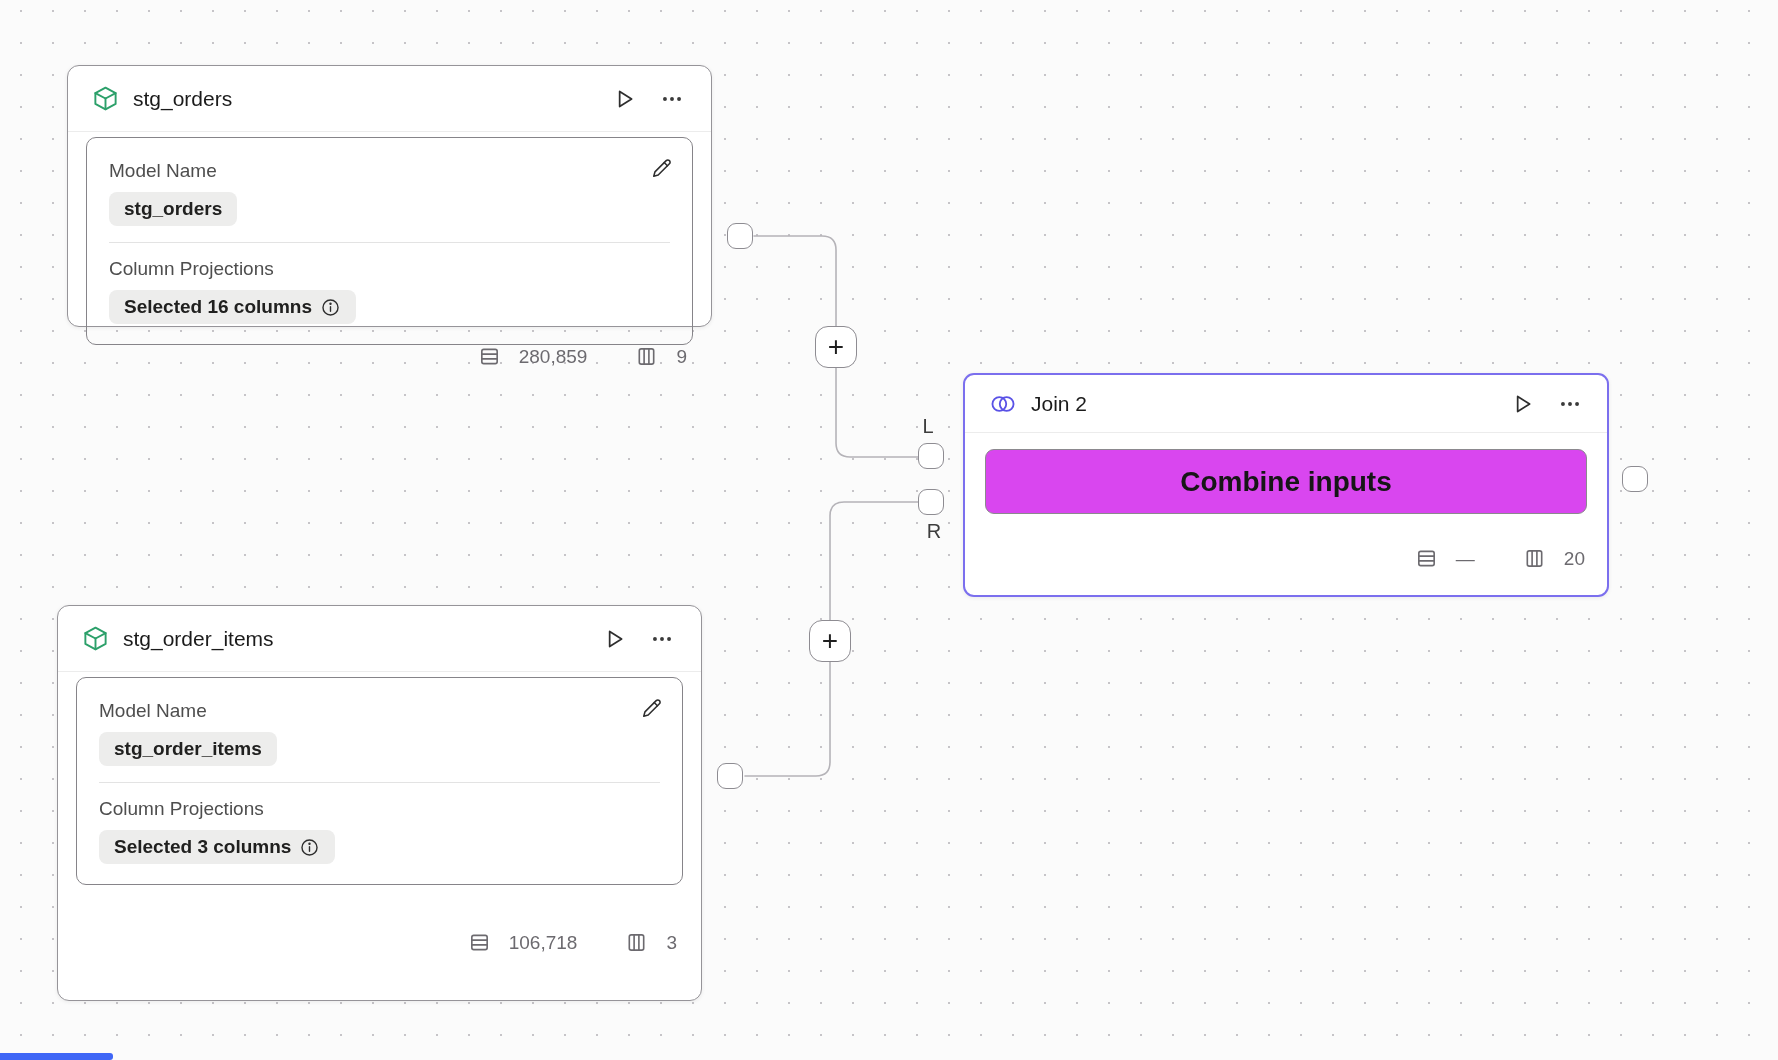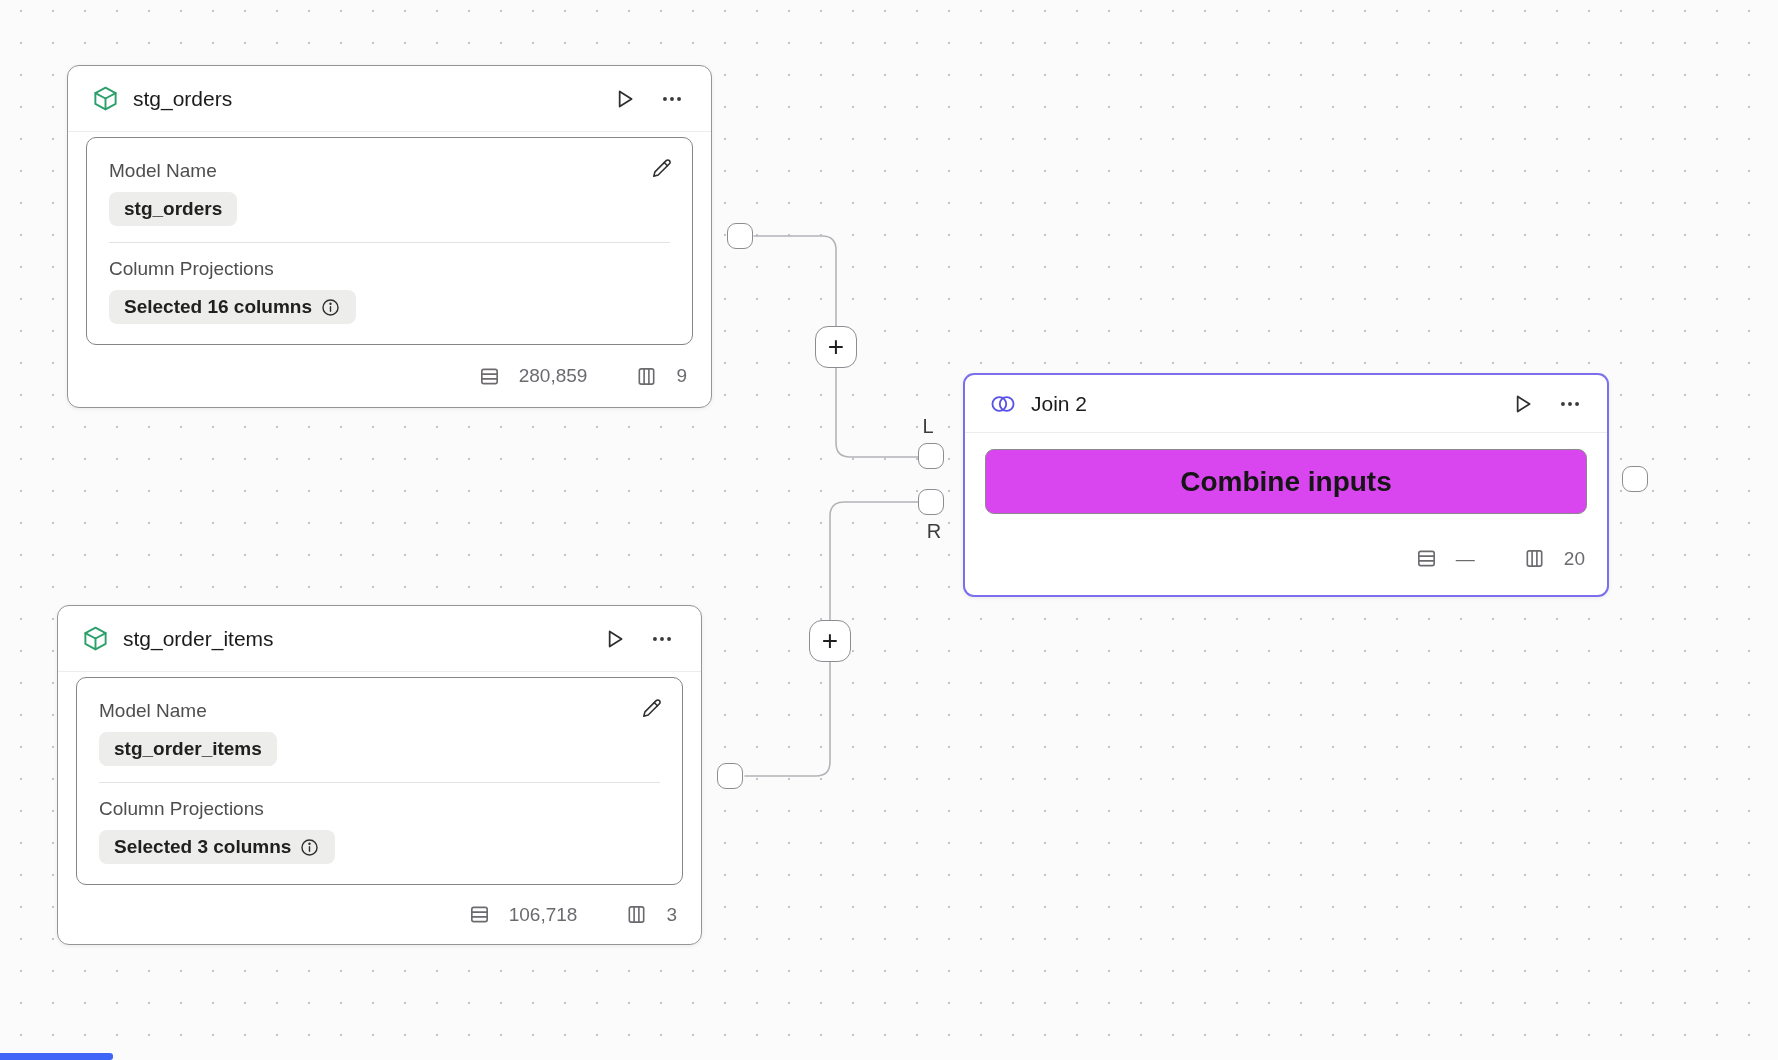--- a/index.html
+++ b/index.html
@@ -159,21 +159,21 @@
   svg.ic { display: block; }
 </style>
 </head>
 <body>
 
 <svg id="edges" width="1778" height="1060" viewBox="0 0 1778 1060">
   <path d="M 754 236 H 822 Q 836 236 836 250 V 443 Q 836 457 850 457 H 918" fill="none" stroke="#b5b3b8" stroke-width="1.6" stroke-linecap="round"></path>
   <path d="M 745 776 H 816 Q 830 776 830 762 V 516 Q 830 502 844 502 H 918" fill="none" stroke="#b5b3b8" stroke-width="1.6" stroke-linecap="round"></path>
 </svg>
 
-<div class="node" style="left:67px; top:65px; width:645px; height:343px;">
+<div class="node" style="left:67px; top:65px; width:645px; height:262px;">
   <div class="node-header">
     <span>
       <svg class="ic" width="27" height="27" viewBox="0 0 24 24" fill="none" stroke="#2ca06a" stroke-width="1.7" stroke-linejoin="round" stroke-linecap="round">
         <path d="M12 2.4 L21 7.2 V16.8 L12 21.6 L3 16.8 V7.2 Z"></path>
         <path d="M3 7.2 L12 12 L21 7.2"></path>
         <path d="M12 12 V21.6"></path>
       </svg>
     </span>
     <span class="node-title">stg_orders</span>
     <button class="icon-btn">
@@ -225,21 +225,21 @@
     <span>
       <svg class="ic" width="23" height="23" viewBox="0 0 24 24" fill="none" stroke="#6c6a6f" stroke-width="1.7">
         <rect x="4.5" y="4" width="15" height="16" rx="2"></rect>
         <path d="M9.5 4 V20 M14.5 4 V20"></path>
       </svg>
     </span>
     <span>9</span>
   </div>
 </div>
 
-<div class="node" style="left:57px; top:605px; width:645px; height:340px;">
+<div class="node" style="left:57px; top:605px; width:645px; height:396px;">
   <div class="node-header">
     <span>
       <svg class="ic" width="27" height="27" viewBox="0 0 24 24" fill="none" stroke="#2ca06a" stroke-width="1.7" stroke-linejoin="round" stroke-linecap="round">
         <path d="M12 2.4 L21 7.2 V16.8 L12 21.6 L3 16.8 V7.2 Z"></path>
         <path d="M3 7.2 L12 12 L21 7.2"></path>
         <path d="M12 12 V21.6"></path>
       </svg>
     </span>
     <span class="node-title">stg_order_items</span>
     <button class="icon-btn">

